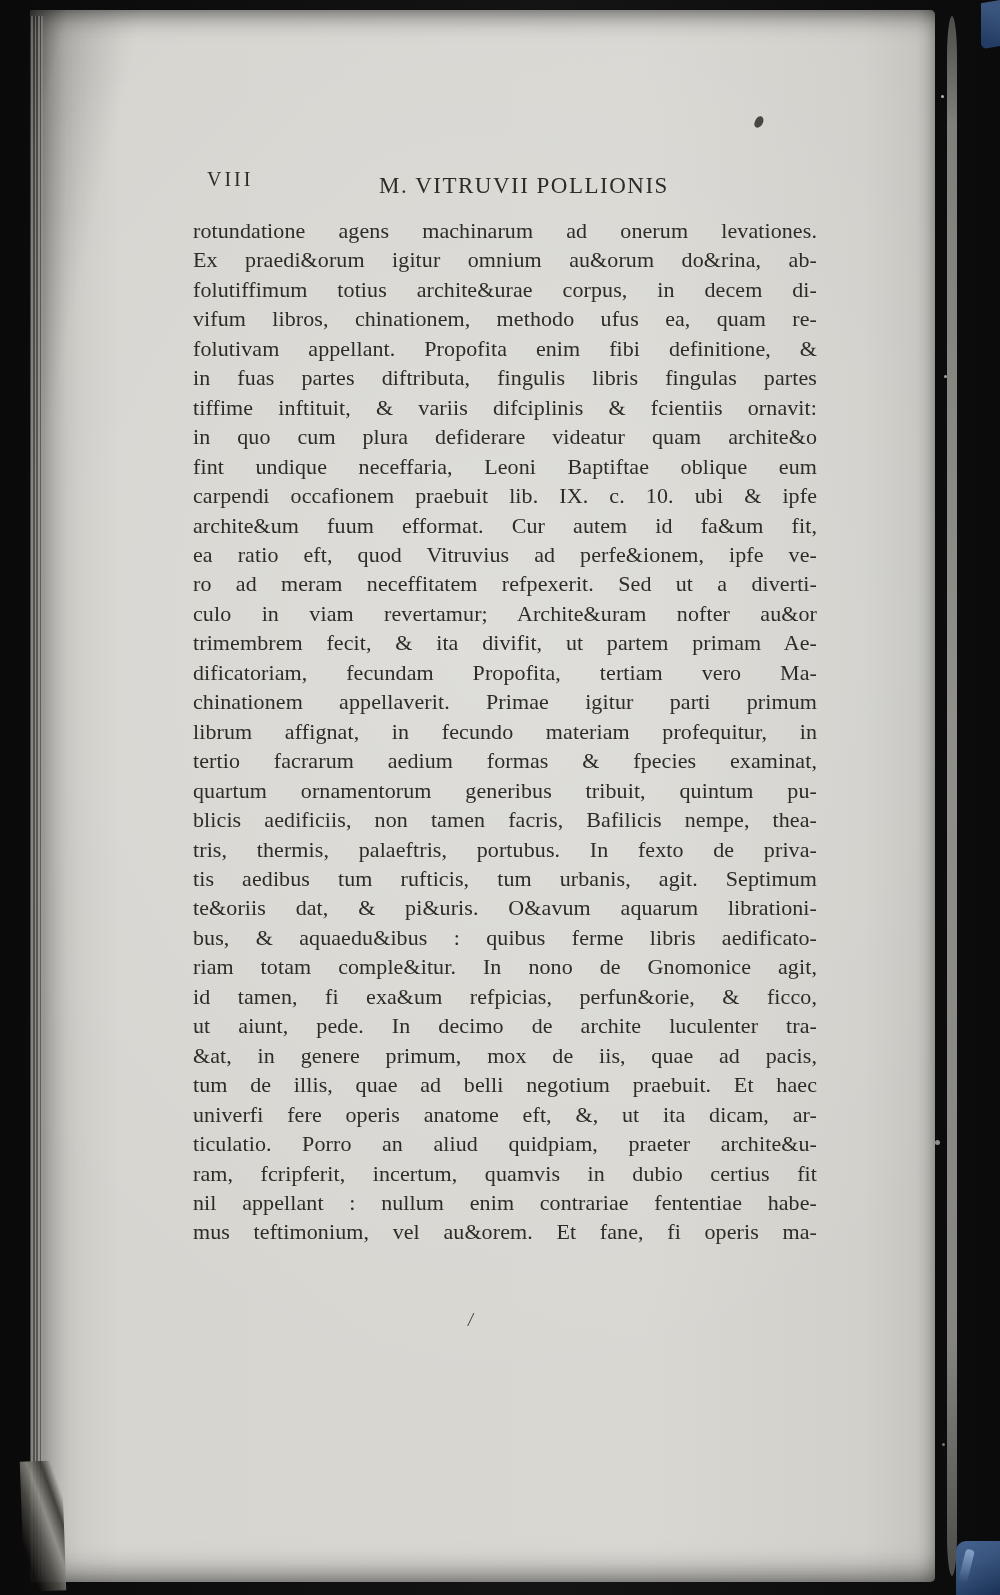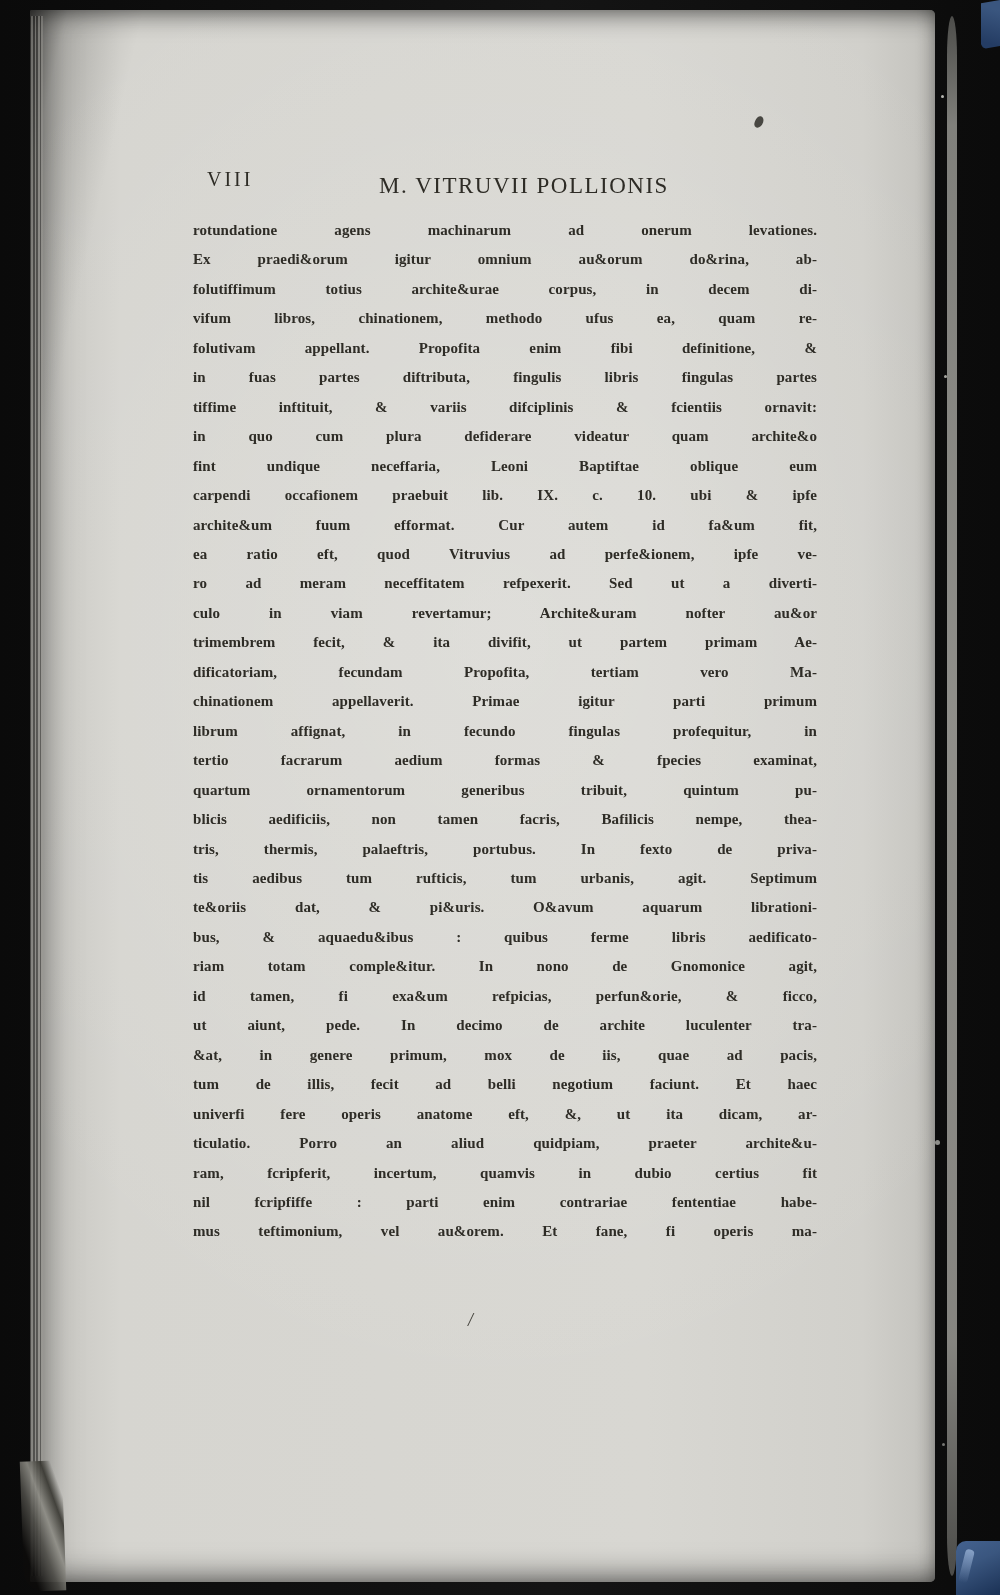--- a/index.html
+++ b/index.html
@@ -66,24 +66,23 @@
     font-size: 23px;
     letter-spacing: 1.5px;
     white-space: nowrap;
     margin-top: 13px;
   }
   .body {
     position: absolute;
     left: 163px; top: 206px;
     width: 624px;
     color: var(--ink, #2e2c26);
-    font-size: 15px;
+    font-size: 22px;
     line-height: 29.45px;
     letter-spacing: 0.1px;
-    font-weight: bold;
   }
   .line {
     text-align: justify;
     text-align-last: justify;
     white-space: normal;
   }
   .stray {
     position: absolute;
     left: 438px; top: 1300px;
     font-size: 18px;
@@ -165,37 +164,37 @@
         <div class="line">in quo cum plura defiderare videatur quam archite&amp;o</div>
         <div class="line">fint undique neceffaria, Leoni Baptiftae oblique eum</div>
         <div class="line">carpendi occafionem praebuit lib. IX. c. 10. ubi &amp; ipfe</div>
         <div class="line">archite&amp;um fuum efformat. Cur autem id fa&amp;um fit,</div>
         <div class="line">ea ratio eft, quod Vitruvius ad perfe&amp;ionem, ipfe ve-</div>
         <div class="line">ro ad meram neceffitatem refpexerit. Sed ut a diverti-</div>
         <div class="line">culo in viam revertamur; Archite&amp;uram nofter au&amp;or</div>
         <div class="line">trimembrem fecit, &amp; ita divifit, ut partem primam Ae-</div>
         <div class="line">dificatoriam, fecundam Propofita, tertiam vero Ma-</div>
         <div class="line">chinationem appellaverit. Primae igitur parti primum</div>
-        <div class="line">librum affignat, in fecundo fingulas profequitur, in</div>
+        <div class="line">librum affignat, in fecundo materiam profequitur, in</div>
         <div class="line">tertio facrarum aedium formas &amp; fpecies examinat,</div>
         <div class="line">quartum ornamentorum generibus tribuit, quintum pu-</div>
         <div class="line">blicis aedificiis, non tamen facris, Bafilicis nempe, thea-</div>
         <div class="line">tris, thermis, palaeftris, portubus. In fexto de priva-</div>
         <div class="line">tis aedibus tum rufticis, tum urbanis, agit. Septimum</div>
         <div class="line">te&amp;oriis dat, &amp; pi&amp;uris. O&amp;avum aquarum librationi-</div>
         <div class="line">bus, &amp; aquaedu&amp;ibus : quibus ferme libris aedificato-</div>
         <div class="line">riam totam comple&amp;itur. In nono de Gnomonice agit,</div>
         <div class="line">id tamen, fi exa&amp;um refpicias, perfun&amp;orie, &amp; ficco,</div>
         <div class="line">ut aiunt, pede. In decimo de archite luculenter tra-</div>
         <div class="line">&amp;at, in genere primum, mox de iis, quae ad pacis,</div>
-        <div class="line">tum de illis, fecit ad belli negotium faciunt. Et haec</div>
+        <div class="line">tum de illis, quae ad belli negotium praebuit. Et haec</div>
         <div class="line">univerfi fere operis anatome eft, &amp;, ut ita dicam, ar-</div>
         <div class="line">ticulatio. Porro an aliud quidpiam, praeter archite&amp;u-</div>
         <div class="line">ram, fcripferit, incertum, quamvis in dubio certius fit</div>
-        <div class="line">nil fcripfiffe : parti enim contrariae fententiae habe-</div>
+        <div class="line">nil appellant : nullum enim contrariae fententiae habe-</div>
         <div class="line">mus teftimonium, vel au&amp;orem. Et fane, fi operis ma-</div>
       </div>
     <span class="stray">/</span>
   </div>
   <div class="corner-pages"></div>
   <div class="fore-edge"></div>
   <div class="cover-corner top"></div>
   <div class="cover-corner bottom"></div>
   <div class="specks"></div>
 </div>

